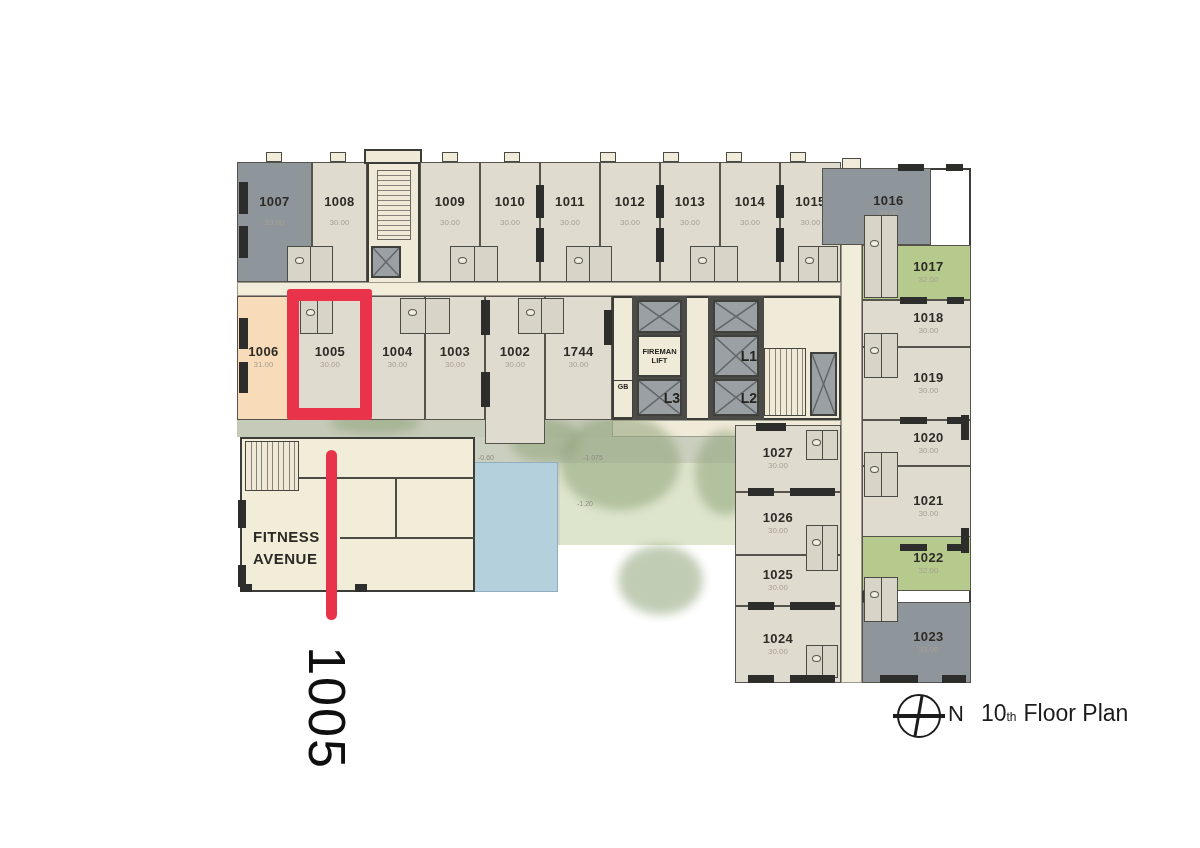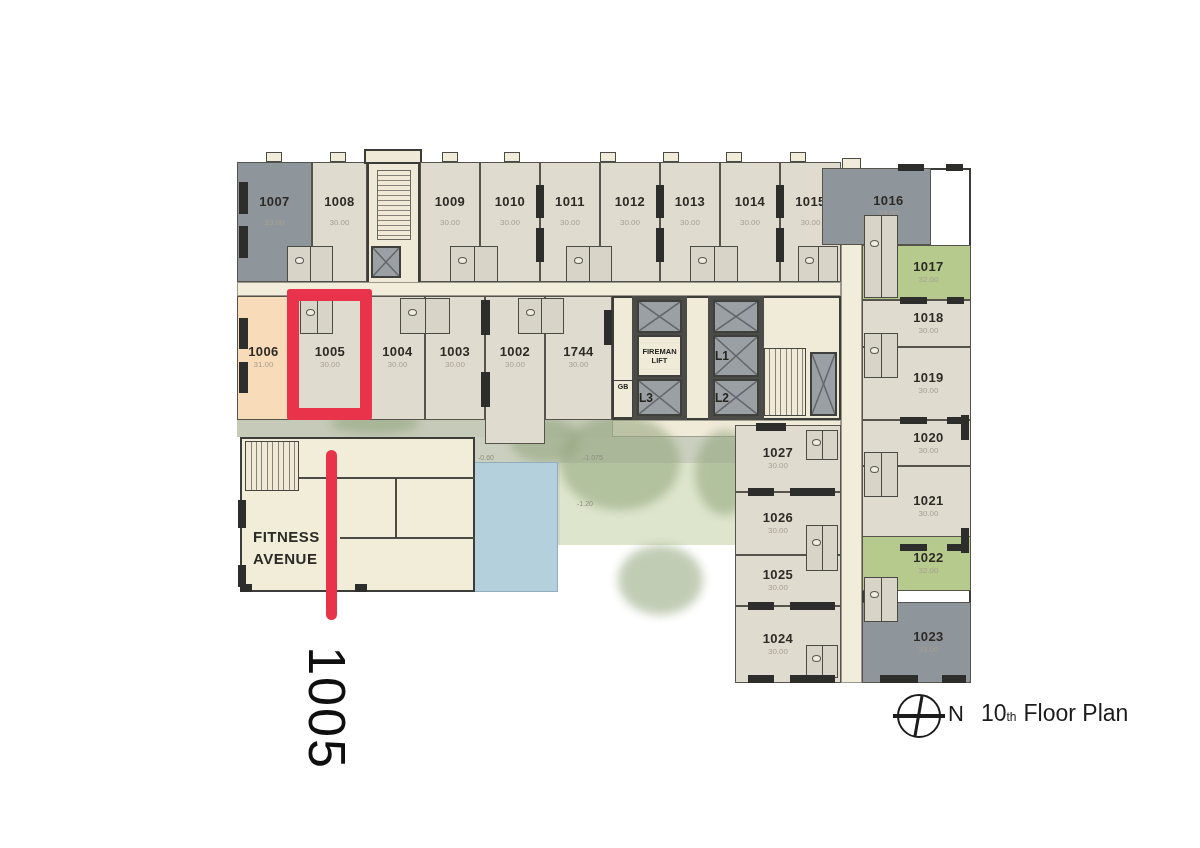--- a/index.html
+++ b/index.html
@@ -20,22 +20,22 @@
   .corridor{position:absolute;background:#f2edda;border:1px solid #9a988c;box-sizing:border-box;}
   .bath{position:absolute;background:#d9d4c8;border:1.2px solid #4b4b46;box-sizing:border-box;}
   .bath::after{content:"";position:absolute;left:50%;top:0;bottom:0;border-left:1px solid #4b4b46;}
   .bath::before{content:"";position:absolute;left:15%;top:30%;width:7px;height:5px;
                 border:1px solid #5a574f;border-radius:50%;background:#efece2;}
   .colb{position:absolute;background:#2d2d2b;}
   .bump{position:absolute;height:10px;width:16px;background:#f1ecd9;border:1.5px solid #4b4b46;box-sizing:border-box;}
   .shaft{position:absolute;background:#9aa0a3;border:2.5px solid #3f3f3b;box-sizing:border-box;}
   .shaft svg{position:absolute;left:0;top:0;width:100%;height:100%;}
   .xline{stroke:#63666a;stroke-width:1.5;}
-  .shaft-lab{position:absolute;width:100%;text-align:left;top:50%;transform:translateY(-50%);
-             font-size:12px;font-weight:700;color:#24241f;}
+  .shaft-lab{position:absolute;width:100%;text-align:right;top:50%;transform:translateY(-50%);
+             font-size:14px;font-weight:700;color:#24241f;}
   .stairs-v{background:repeating-linear-gradient(to bottom,#efe9d6 0 4px,#85837c 4px 5px);
             border:1px solid #6b695f;}
   .stairs-h{background:repeating-linear-gradient(to right,#efe9d6 0 4.5px,#85837c 4.5px 5.5px);
             border:1.6px solid #474540;box-sizing:border-box;}
   .tree{position:absolute;border-radius:50%;background:#90a47a;filter:blur(5px);opacity:.55;}
   .lvl{position:absolute;font-size:7px;color:#8e8d83;}
   .wallseg{position:absolute;background:#4b4b46;}
   
   .red-rect{position:absolute;border:12px solid #e8334a;border-radius:3px;box-sizing:border-box;z-index:40;}
   .red-line{position:absolute;background:#e8334a;border-radius:6px;z-index:40;}

